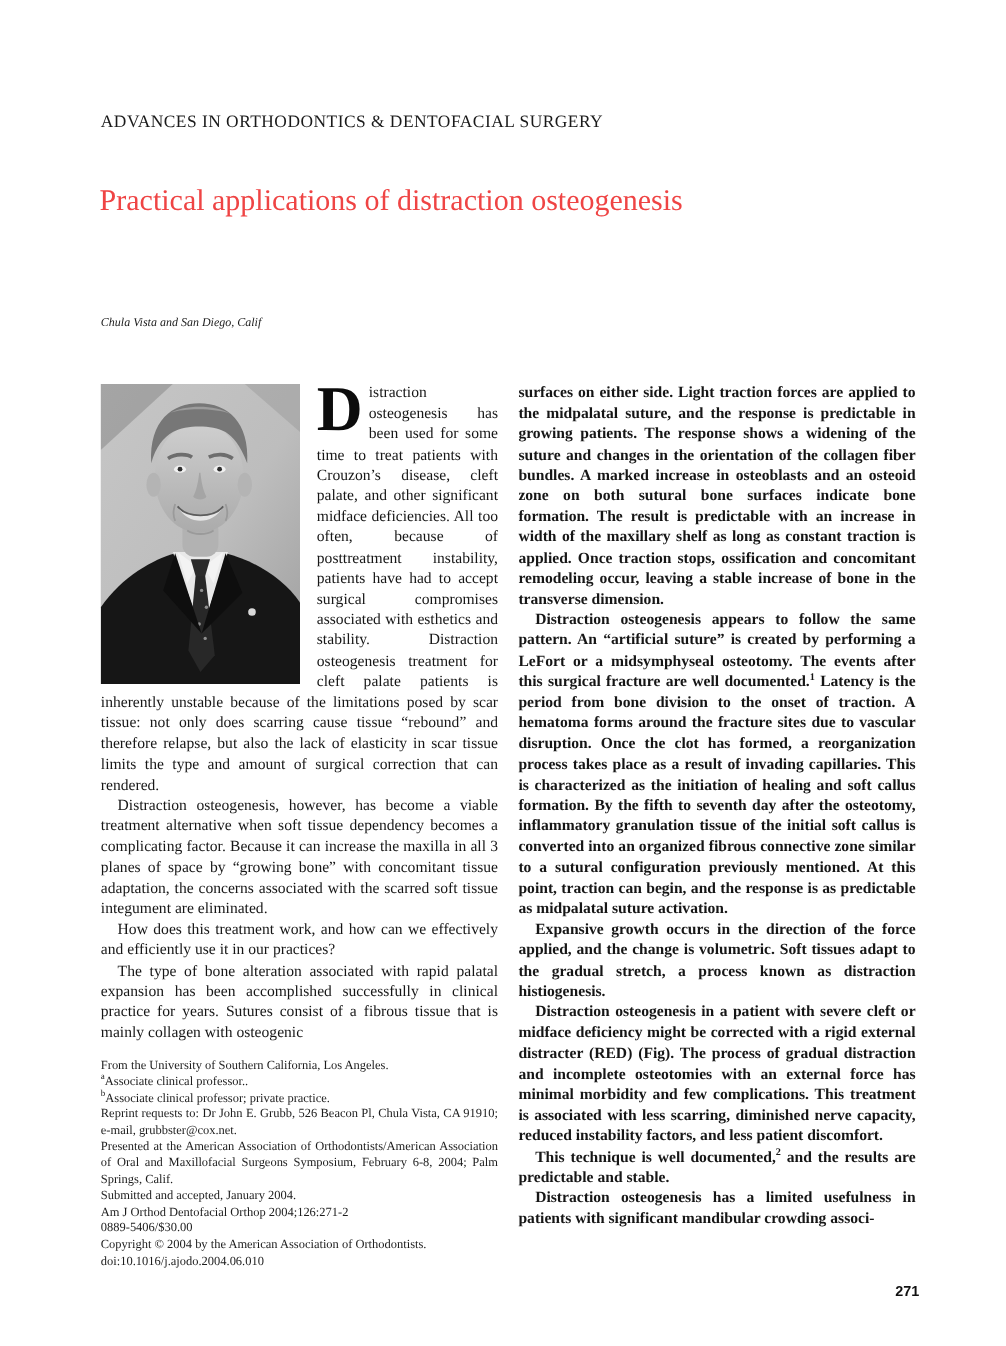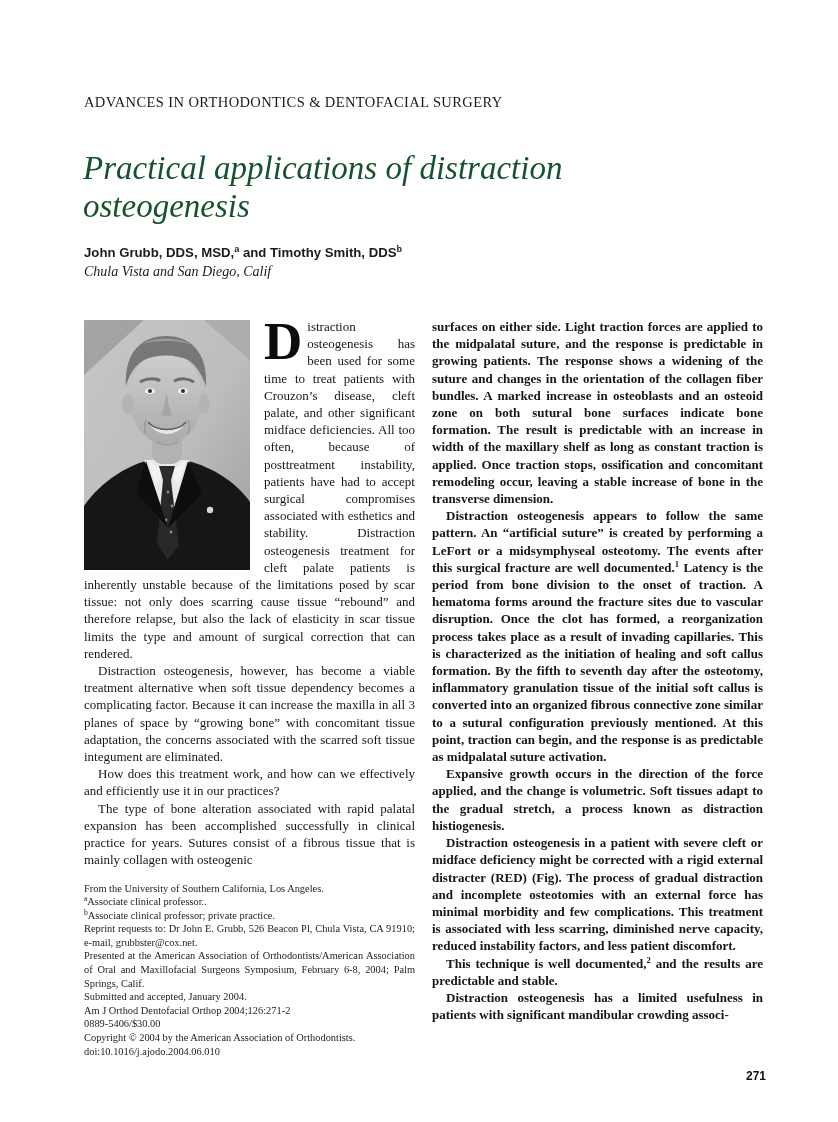--- a/index.html
+++ b/index.html
@@ -13,33 +13,32 @@
     margin-top:31px;
   }
   .strap{
     position:absolute;left:84px;top:63px;width:700px;
     font-size:14.5px;letter-spacing:.4px;color:#1a1a1a;
     font-family:"Liberation Serif", serif;
   }
   .title{
     position:absolute;left:83px;top:118px;width:560px;
     margin:0;font-weight:400;
-    font-size:33px;line-height:38px;color:#14532d;
+    font-size:25px;line-height:38px;color:#ef4444;
     font-family:"Liberation Serif", serif;
-    font-style:italic;
   }
   .authors{
     position:absolute;left:84px;top:214px;width:600px;
     font-family:"Liberation Sans", sans-serif;
     font-weight:700;font-size:13.2px;color:#1b1b1b;
   }
   .authors sup{font-size:9px;vertical-align:super;line-height:0;}
   .affiliation{
     position:absolute;left:84px;top:233px;width:600px;
-    font-style:italic;font-size:14px;color:#1b1b1b;
+    font-style:italic;font-size:10px;color:#1b1b1b;
   }
   .col{
     position:absolute;top:287px;width:331px;
     font-size:13px;line-height:17.2px;text-align:justify;
     color:#161616;
   }
   .col-left{left:84px;}
   .col-right{left:432px;font-weight:bold;}
   .col p{margin:0;padding:0;}
   .col p.indent{text-indent:14px;}
@@ -73,21 +72,20 @@
 </style>
 </head>
 <body>
 
 <div class="page">
 
   <div class="strap">ADVANCES IN ORTHODONTICS &amp; DENTOFACIAL SURGERY</div>
 
   <h1 class="title">Practical applications of distraction osteogenesis</h1>
 
-  <div class="authors"><span>John Grubb, DDS, MSD,</span><sup>a</sup><span> and Timothy Smith, DDS</span><sup>b</sup></div>
 
   <div class="affiliation">Chula Vista and San Diego, Calif</div>
 
   <div class="col col-left">
 
     <div class="photo">
       <svg viewBox="0 0 166 250" preserveAspectRatio="none">
         <defs>
           <linearGradient id="bgG" x1="0" y1="0" x2="1" y2="1">
             <stop offset="0" stop-color="#c6c6c6"></stop>

